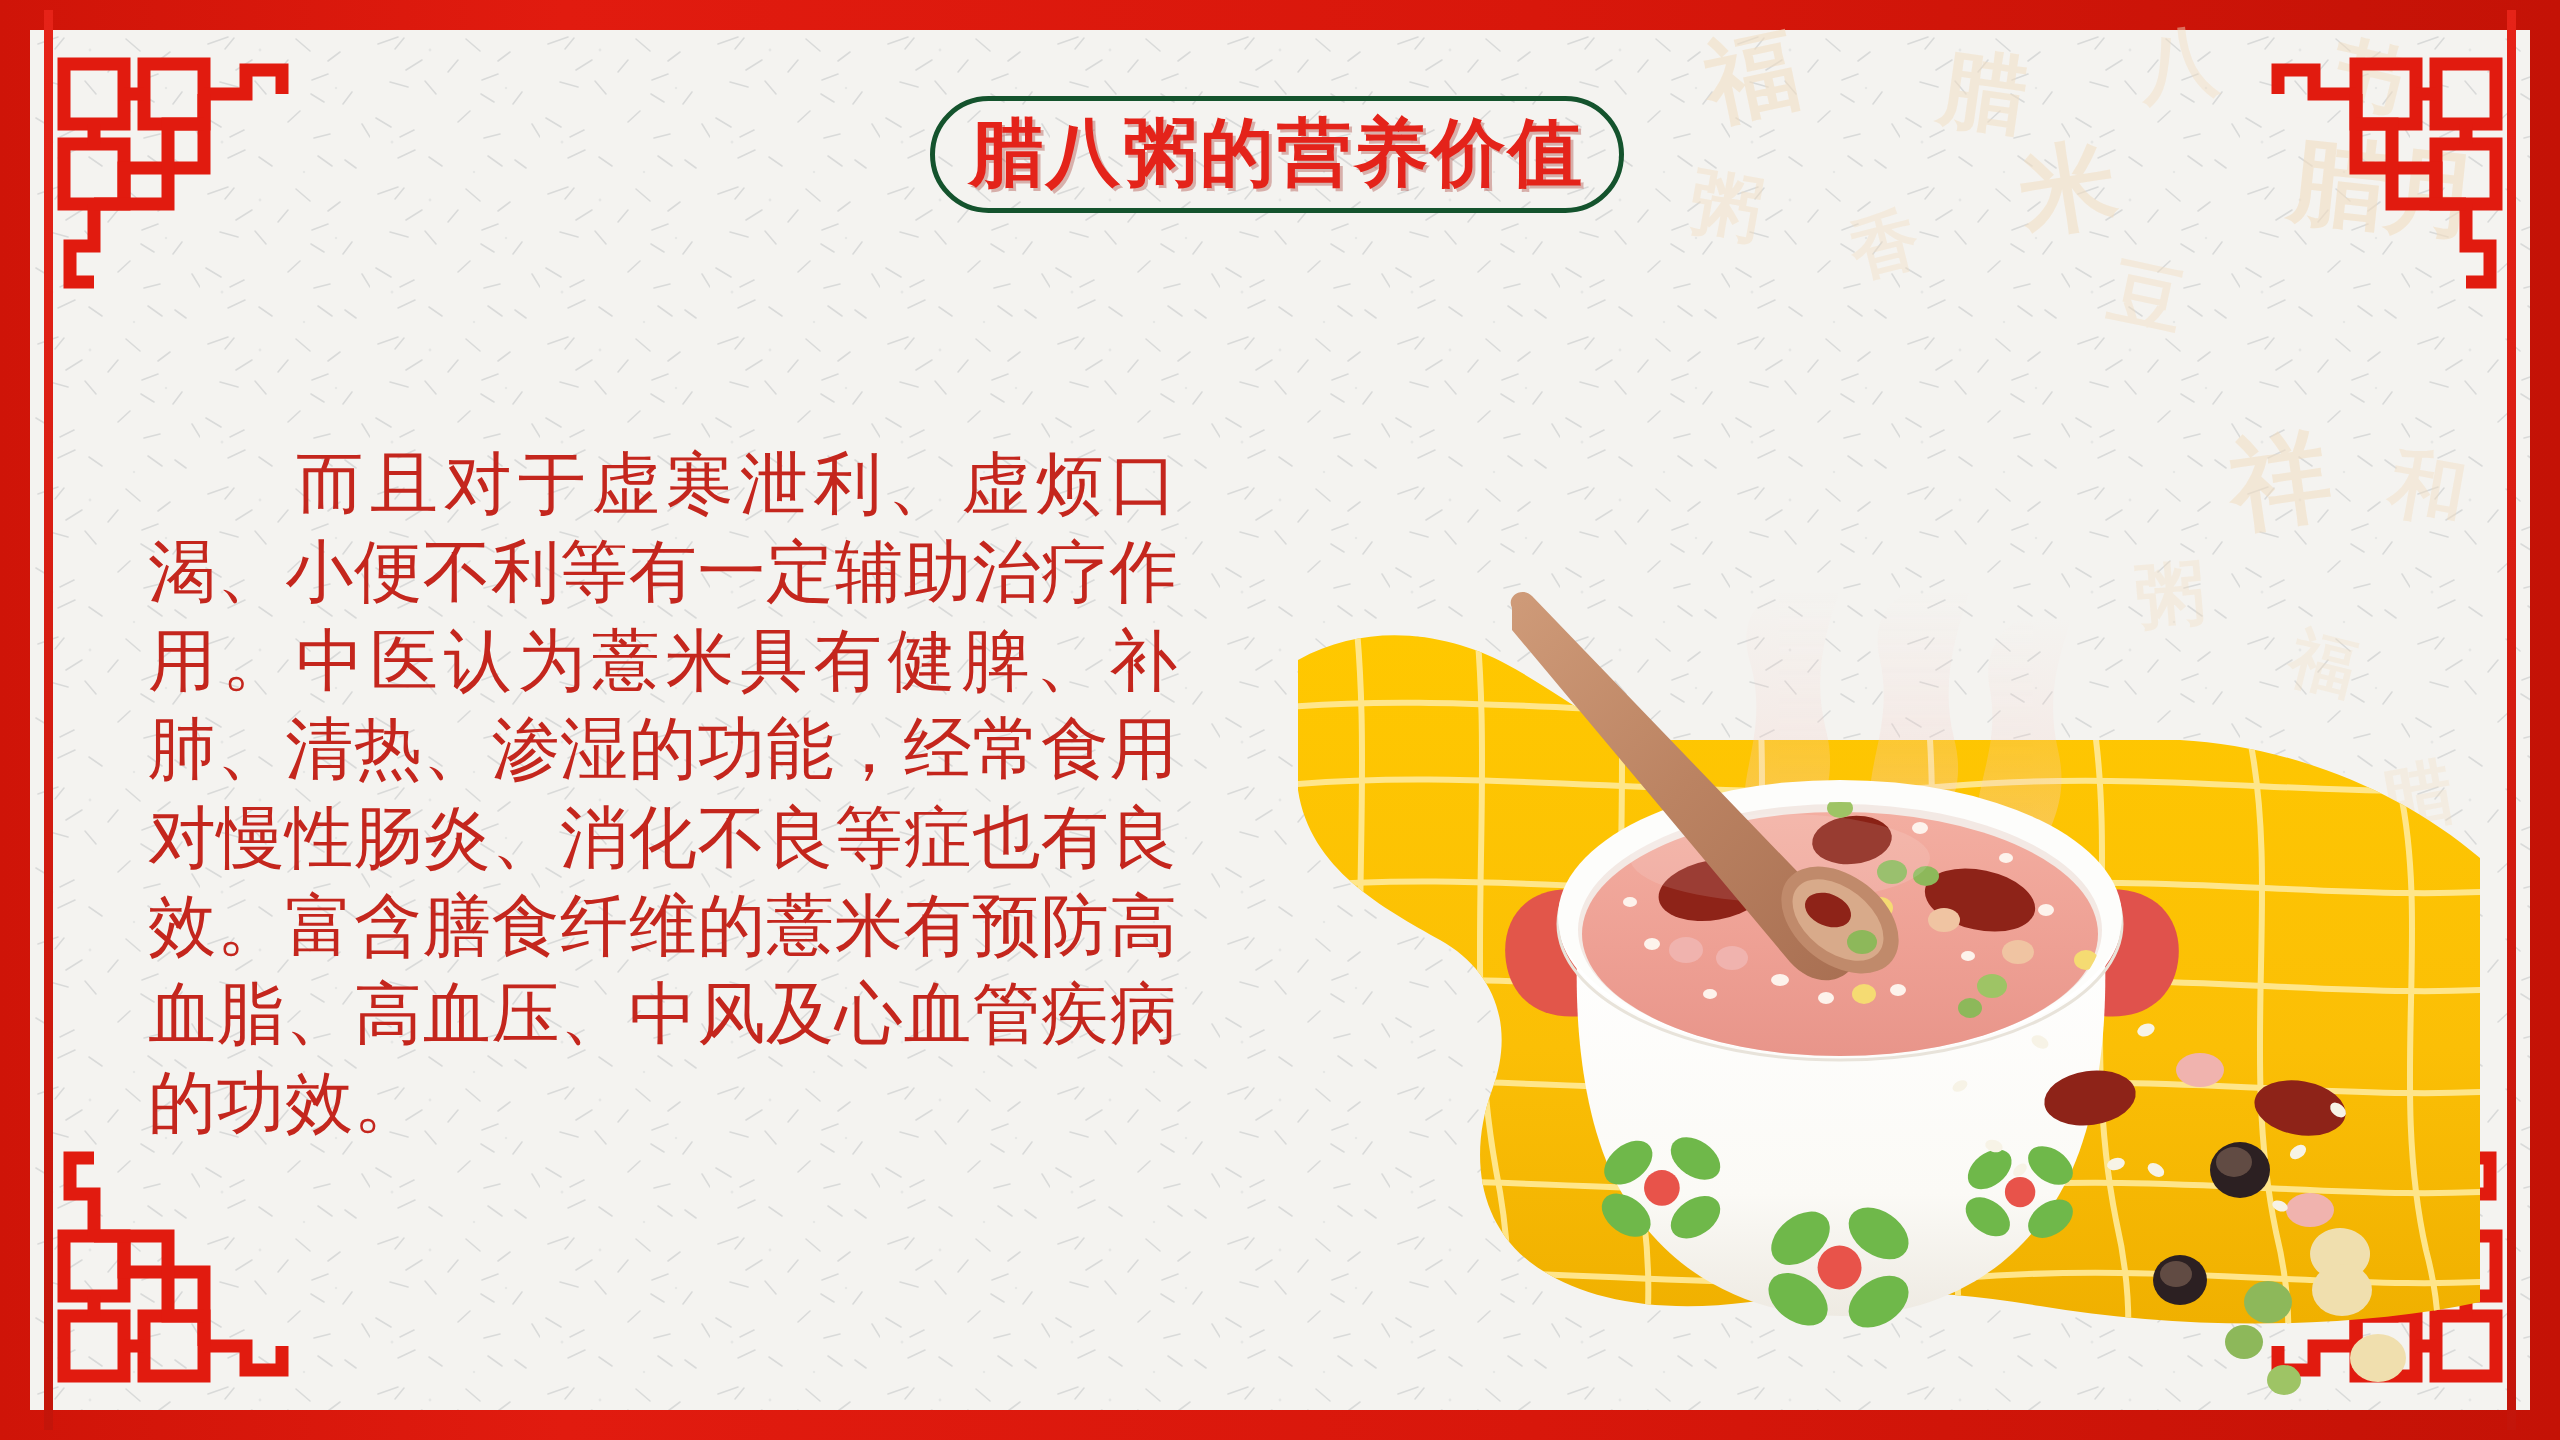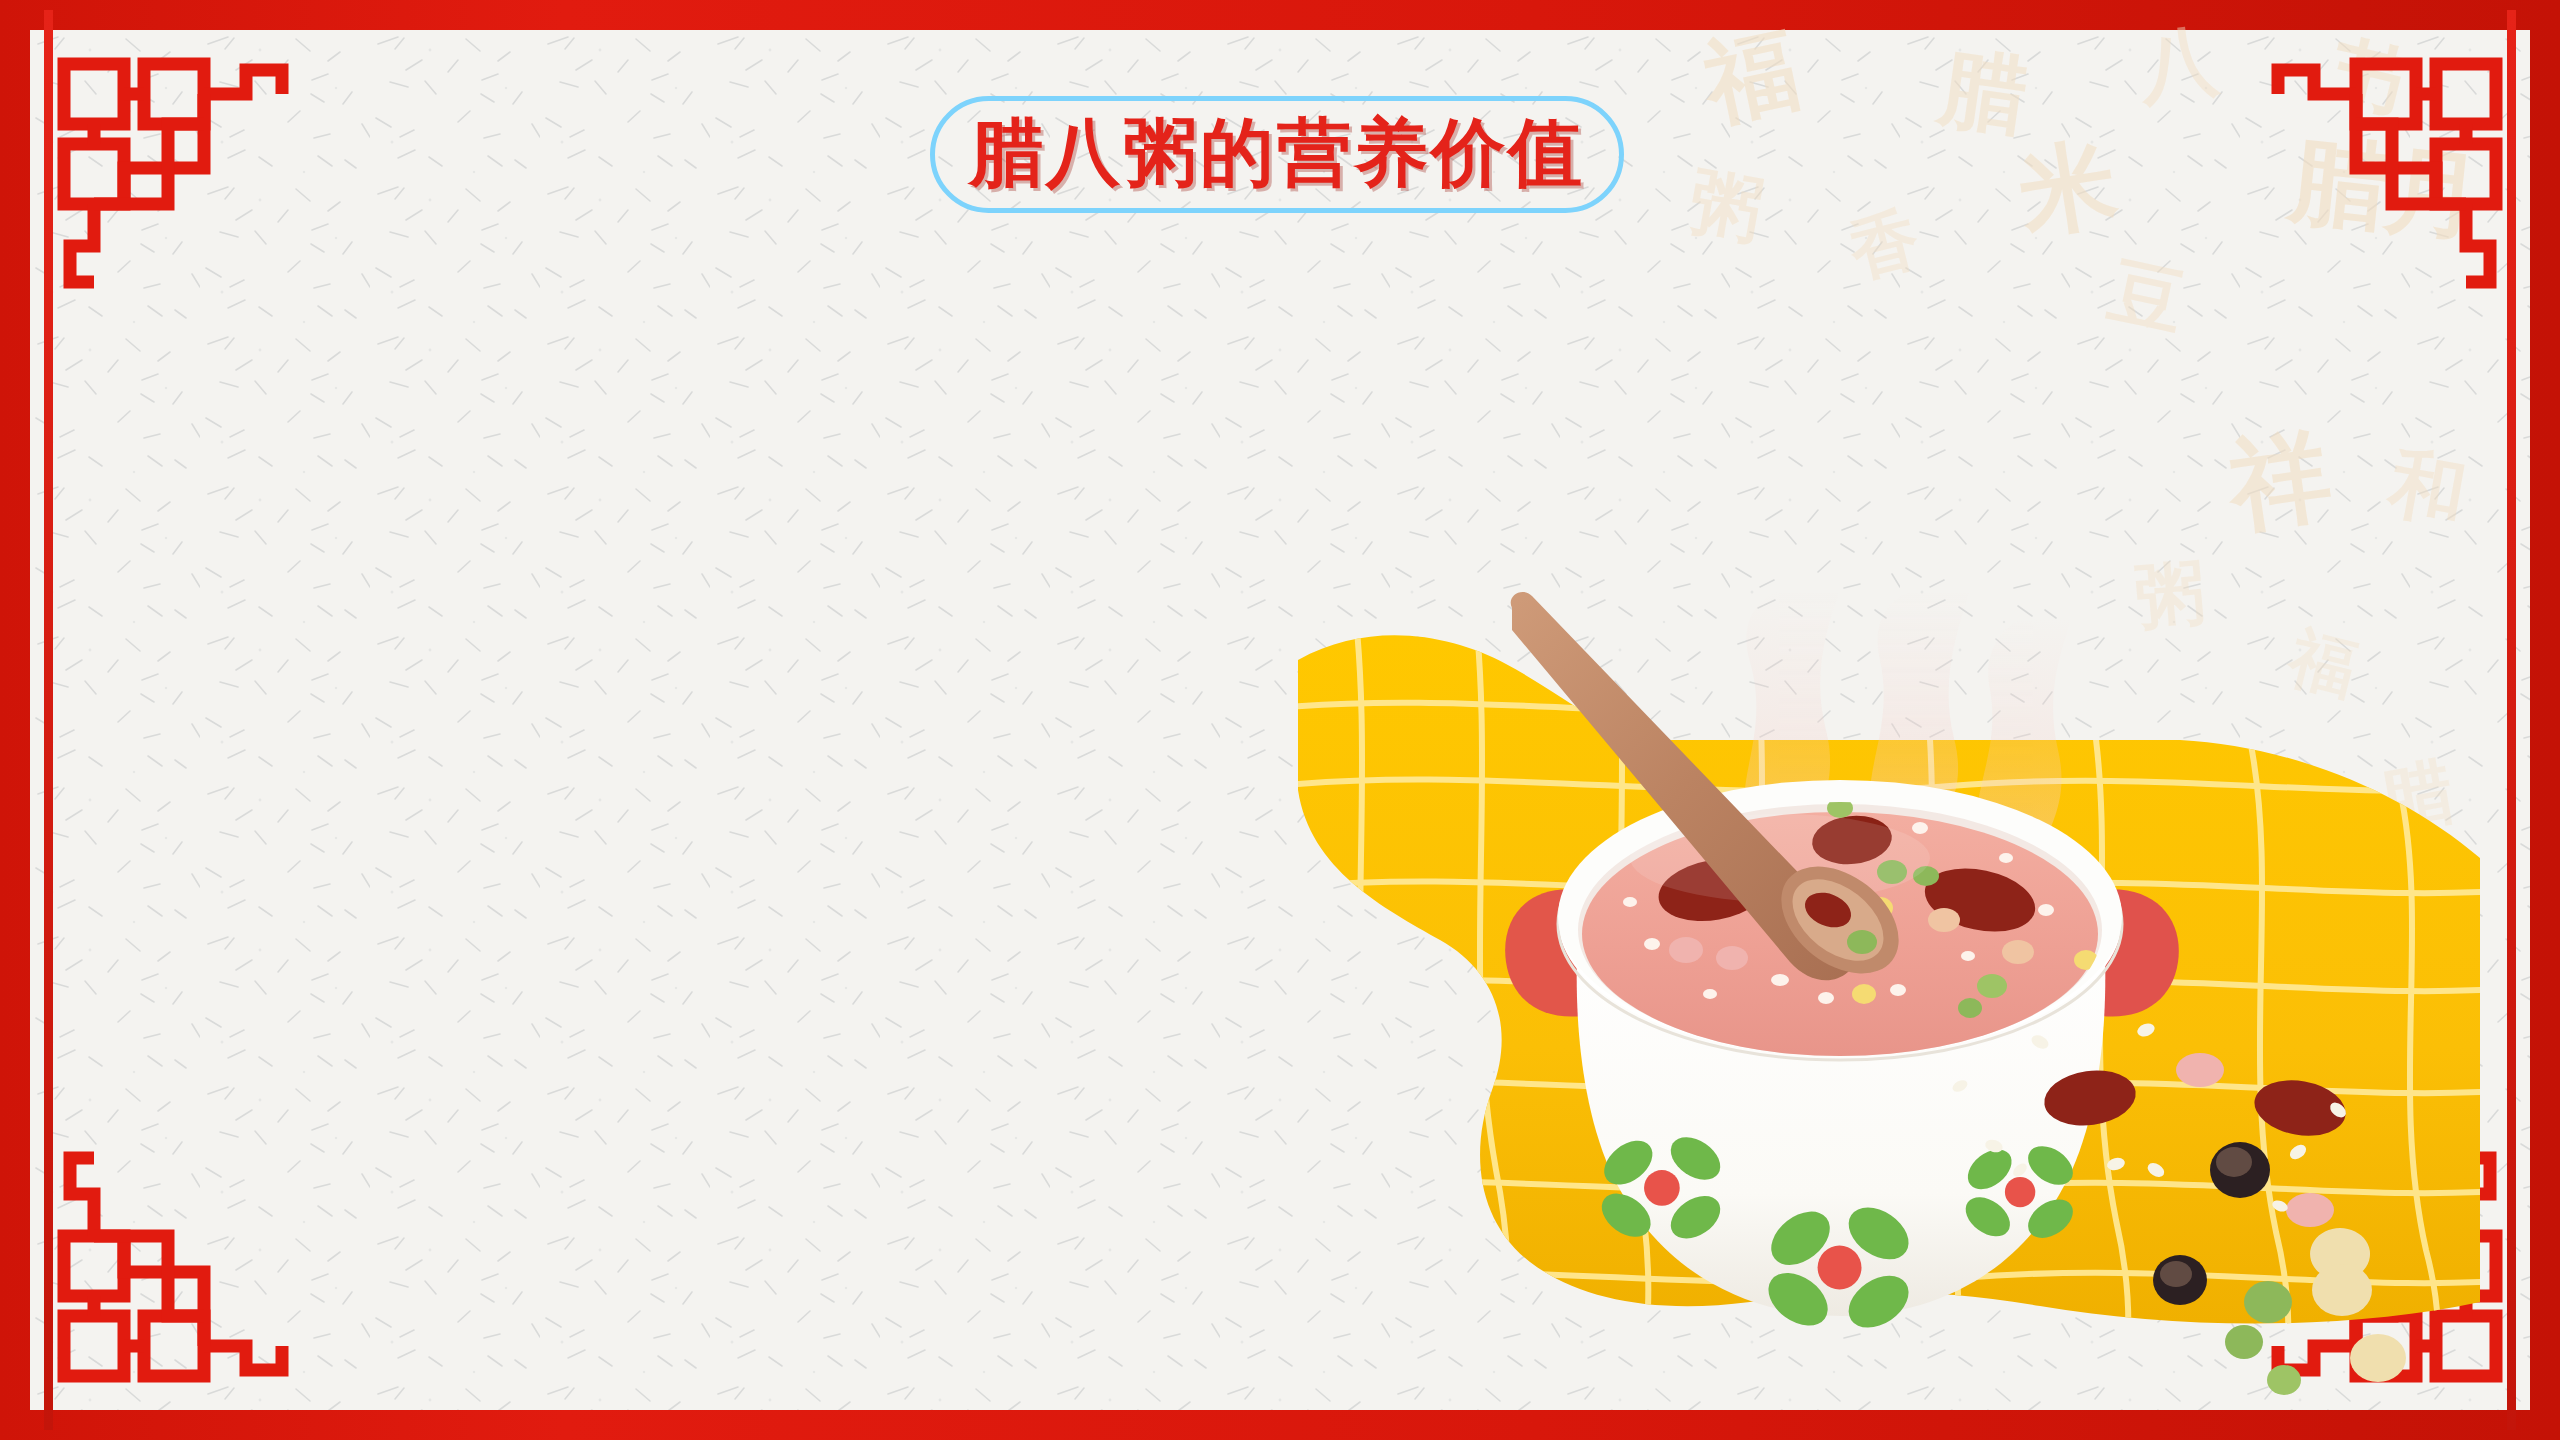--- a/index.html
+++ b/index.html
@@ -52,21 +52,21 @@
     font-weight:700;
     line-height:1;
     user-select:none;
     white-space:pre;
   }
 
   
   .title-wrap{
     position:absolute;left:930px;top:96px;
     padding:14px 34px 18px;
-    border:5px solid #7dd3fc;
+    border:5px solid #14532d;
     border-radius:60px;
     background:transparent;
   }
   .title-text{
     font-size:74px;
     font-weight:900;
     letter-spacing:3px;
     color:#e4231a;
     text-shadow:3px 3px 0 rgba(150,20,10,.30);
     white-space:nowrap;
@@ -216,20 +216,21 @@
         <path d="M44 154 V196 H20 V232 H44"></path>
         <path d="M44 154 H118 V74 H154"></path>
       </g>
     </svg>
   </div>
 
   <div class="title-wrap">
     <div class="title-text">腊八粥的营养价值</div>
   </div>
 
+  <div class="body-copy">　　而且对于虚寒泄利、虚烦口渴、小便不利等有一定辅助治疗作用。中医认为薏米具有健脾、补肺、清热、渗湿的功能，经常食用对慢性肠炎、消化不良等症也有良效。富含膳食纤维的薏米有预防高血脂、高血压、中风及心血管疾病的功效。</div>
 
   <div class="illus">
     <svg viewBox="0 0 1240 830" xmlns="http://www.w3.org/2000/svg">
       <defs>
         <linearGradient id="gPorridge" x1="0" y1="0" x2="0" y2="1">
           <stop offset="0%" stop-color="#f3aea1"></stop>
           <stop offset="55%" stop-color="#eea094"></stop>
           <stop offset="100%" stop-color="#e8958a"></stop>
         </linearGradient>
         <linearGradient id="gBowl" x1="0" y1="0" x2="0" y2="1">

